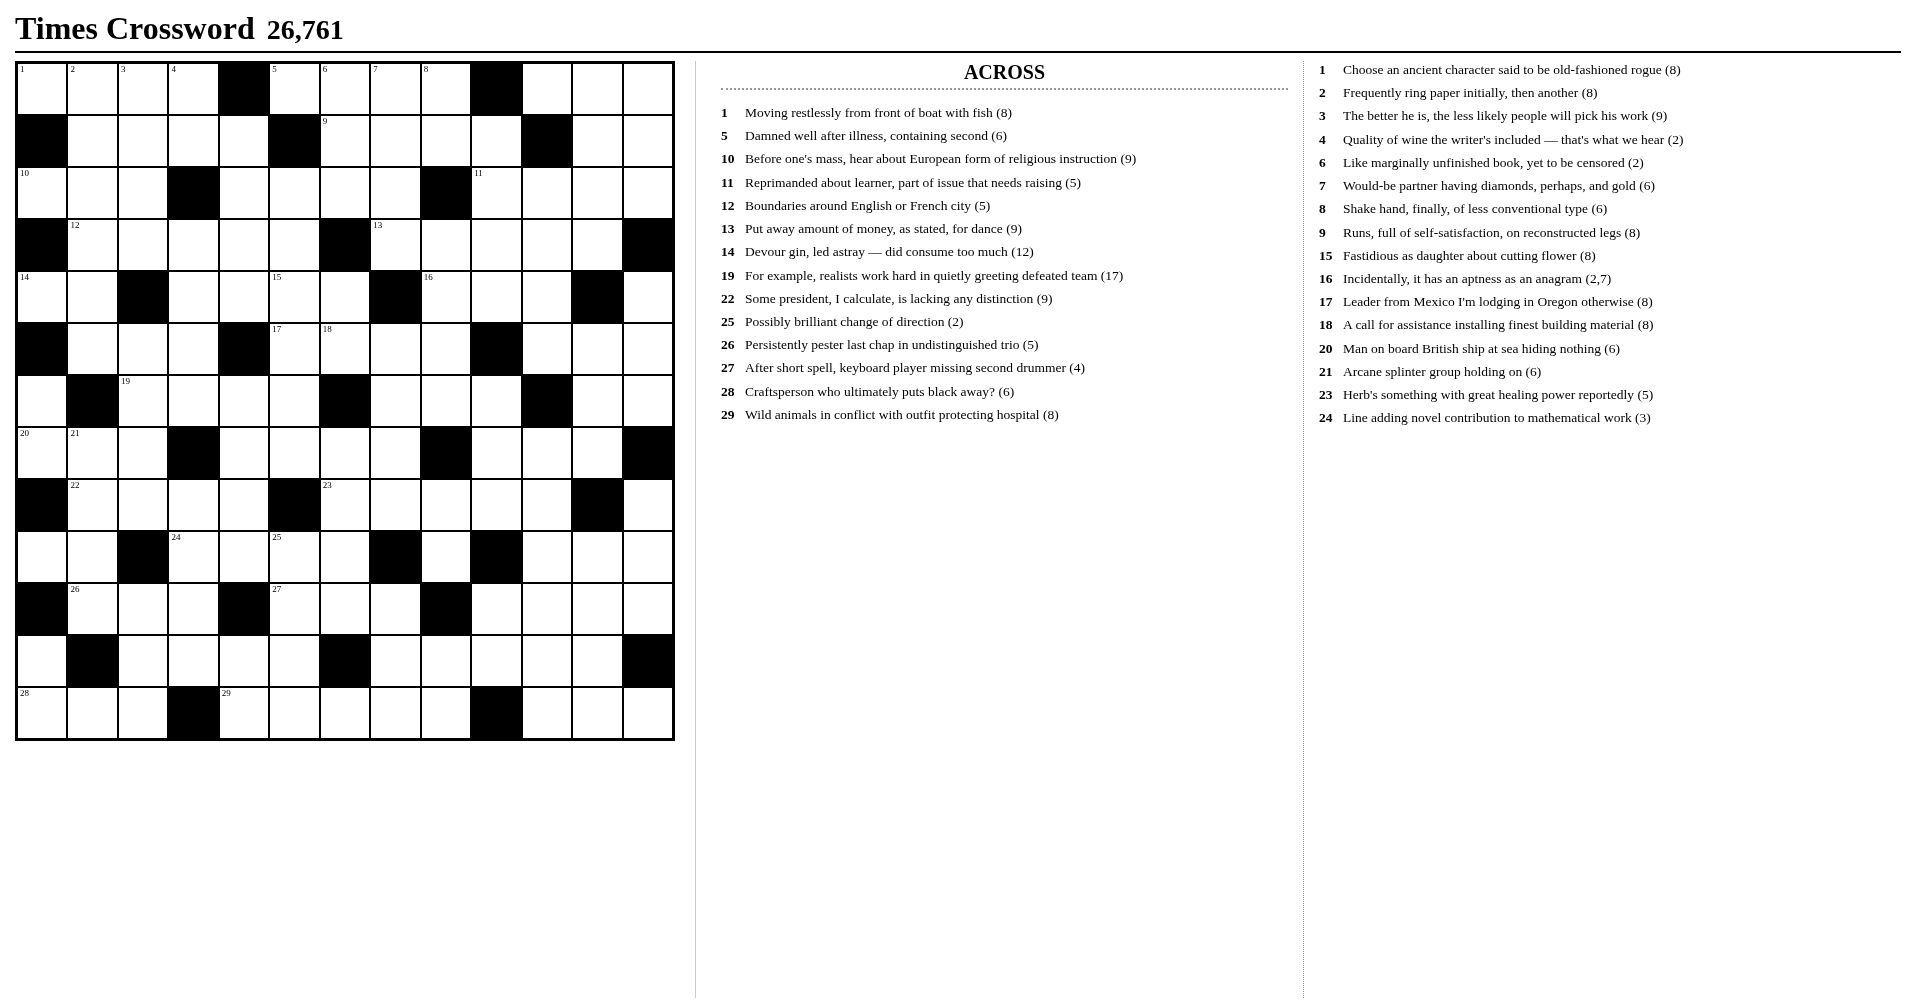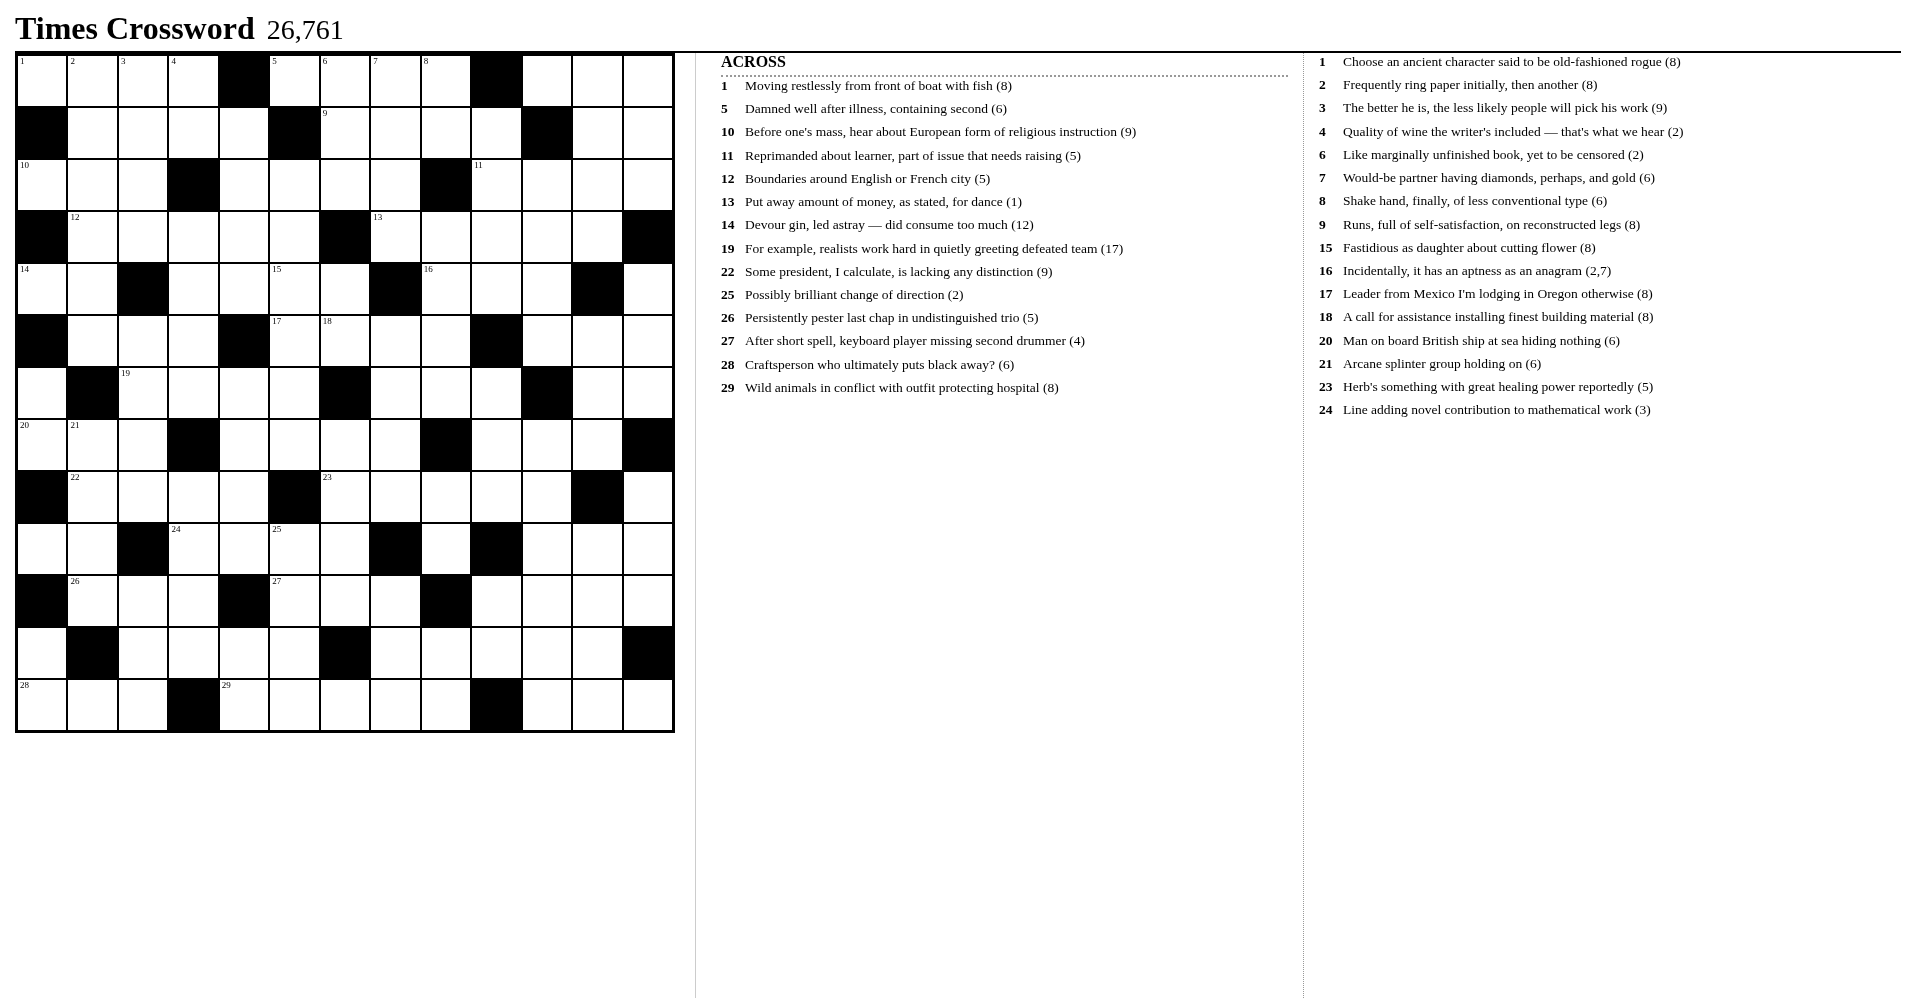--- a/index.html
+++ b/index.html
@@ -11,32 +11,33 @@
       min-height: 1008px;
       display: flex;
       flex-direction: column;
       padding: 10px 15px;
     }
 
     .header {
       display: flex;
       align-items: baseline;
       gap: 12px;
+      margin-bottom: 8px;
       border-bottom: 2px solid #000;
       padding-bottom: 4px;
     }
 
     .header-title {
       font-size: 32px;
       font-weight: bold;
     }
 
     .header-number {
       font-size: 28px;
-      font-weight: normal;
+      font-weight: bold;
     }
 
     .main-content {
       display: flex;
       gap: 0;
       flex: 1;
     }
 
     
     .crossword-section {
@@ -86,25 +87,26 @@
       flex: 1;
       padding: 0 15px;
       border-right: 1px dotted #999;
     }
 
     .clues-column:last-child {
       border-right: none;
     }
 
     .clues-heading {
-      font-size: 16px;
+      font-size: 20px;
       font-weight: bold;
-      margin-bottom: 0;
+      margin-bottom: 14px;
       border-bottom: 2px dotted #999;
       padding-bottom: 4px;
+      text-align: center;
     }
 
     .clue-item {
       display: flex;
       gap: 4px;
       margin-bottom: 5px;
       font-size: 13.5px;
       line-height: 1.35;
     }
 
@@ -378,21 +380,21 @@
           <div class="clue-item">
             <span class="clue-number">11</span>
             <span class="clue-text">Reprimanded about learner, part of issue that needs raising (5)</span>
           </div>
           <div class="clue-item">
             <span class="clue-number">12</span>
             <span class="clue-text">Boundaries around English or French city (5)</span>
           </div>
           <div class="clue-item">
             <span class="clue-number">13</span>
-            <span class="clue-text">Put away amount of money, as stated, for dance (1)</span>
+            <span class="clue-text">Put away amount of money, as stated, for dance (9)</span>
           </div>
           <div class="clue-item">
             <span class="clue-number">14</span>
             <span class="clue-text">Devour gin, led astray — did consume too much (12)</span>
           </div>
           <div class="clue-item">
             <span class="clue-number">19</span>
             <span class="clue-text">For example, realists work hard in quietly greeting defeated team (17)</span>
           </div>
           <div class="clue-item">

